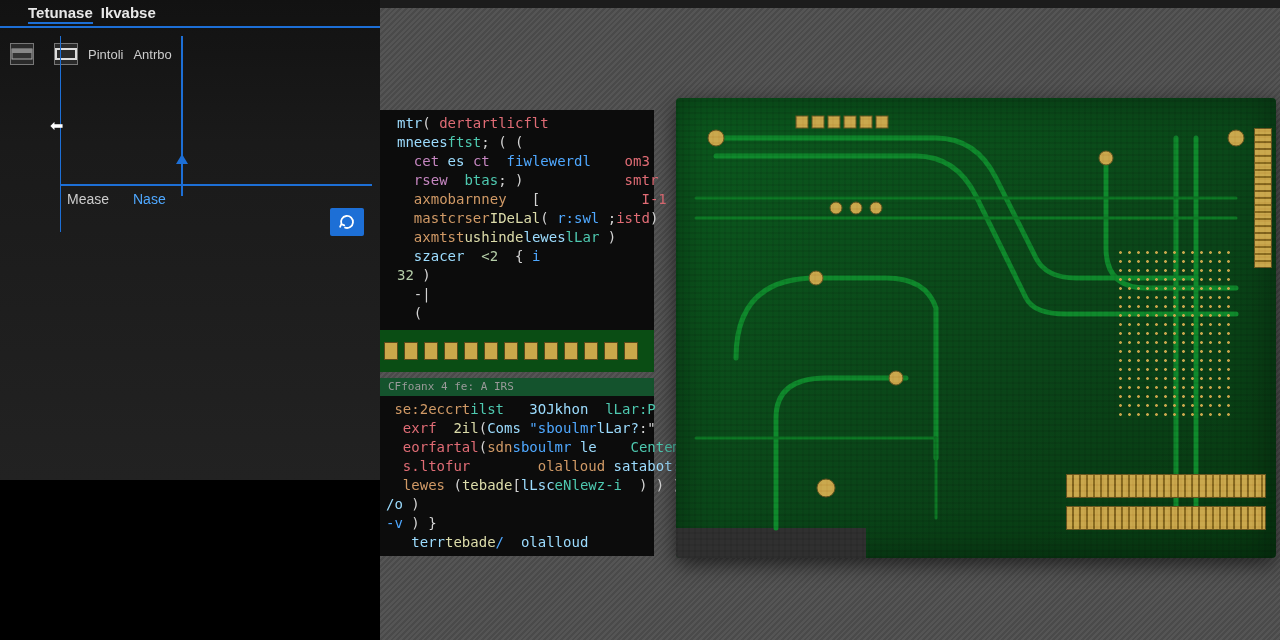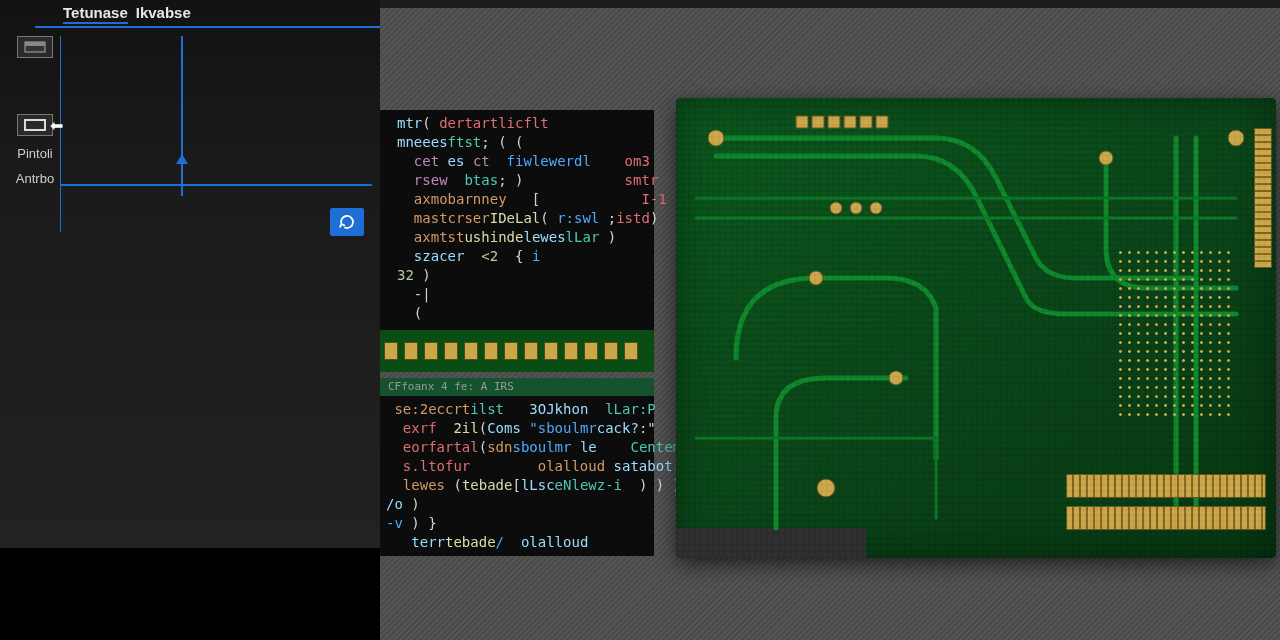--- a/index.html
+++ b/index.html
@@ -10,35 +10,34 @@
   .bg {
     position:absolute; left:380px; top:0; right:0; bottom:0;
     background:
       repeating-linear-gradient(135deg,#555 0 2px,#4a4a4a 2px 4px),
       linear-gradient(#3a3a3a,#2f2f2f);
     border-top:8px solid #1c1c1c;
   }
 
   
   .left {
-    position:absolute; left:0; top:0; width:380px; height:548px;
+    position:absolute; left:0; top:0; width:380px; height:480px;
     background:linear-gradient(#121212,#1a1a1a 30%,#222 100%);
-    padding-left:35px;
   }
   .tabs {
     display:flex; gap:8px; padding:4px 28px 2px; height:28px;
     font-size:15px; font-weight:600; color:#e8e8e8;
     border-bottom:2px solid #1d6fd6;
   }
   .tabs span { cursor:pointer; }
   .tabs span.sel { border-bottom:2px solid #1d6fd6; }
 
   .sidecol {
     position:absolute; left:10px; top:36px; width:50px;
-    display:flex; flex-direction:column; gap:10px; align-items:center;
+    display:flex; flex-direction:row; gap:10px; align-items:center;
   }
   .toolbtn {
     width:36px; height:22px; border:1px solid #777; background:#2a2a2a;
     display:flex; align-items:center; justify-content:center;
   }
   .toolbtn svg { display:block; }
   .sidelbl { font-size:13px; color:#ccc; text-align:center; width:50px; }
 
   .tracks {
     position:absolute; left:60px; top:36px; right:8px; height:196px;
@@ -154,20 +153,25 @@
           </svg>
       </div>
       <div class="sidelbl">Pintoli</div>
       <div class="sidelbl">Antrbo</div>
     </div>
 
     <div class="tracks">
       <div class="playhead"></div>
       <div class="hline"></div>
       <div class="trackrow" style="top:118px;position:absolute;left:0;right:0">
+      </div>
+      <div class="trackrow" style="position:absolute;top:148px;left:0;right:0">
+        <span class="lbl">Mease</span>
+        <span class="lbl" style="left:-52px"></span>
+        <span class="lbl2" style="color:#4fa8ff">Nase</span>
       </div>
       <div class="bluechip">
         <svg width="18" height="18" viewBox="0 0 24 24">
             <path d="M4 12a8 8 0 1 1 3 6.2M4 12l-3 3M4 12l3 3" stroke="#fff" stroke-width="2.4" fill="none" stroke-linecap="round"></path>
           </svg>
       </div>
     </div>
 
     <span class="backarrow">⬅</span>
 
@@ -197,21 +201,21 @@
           <i></i>
           <i></i>
           <i></i>
           <i></i>
           <i></i>
           <i></i>
         </div>
     </div>
     <div class="hdr2">CFfoanx  4 fe:  A IRS</div>
     <pre class="code code2" id="code2"><span class="tk-pn"> </span><span class="tk-or">se:2eccrt</span><span class="tk-ty">ilst   </span><span class="tk-id">3OJkhon  </span><span class="tk-ty">lLar:P</span>
-<span class="tk-pn">  </span><span class="tk-rd">exrf  </span><span class="tk-fn">2il</span><span class="tk-pn">(</span><span class="tk-id">Coms </span><span class="tk-bl">"sboulmr</span><span class="tk-id">cack?</span><span class="tk-pn">:" </span>
+<span class="tk-pn">  </span><span class="tk-rd">exrf  </span><span class="tk-fn">2il</span><span class="tk-pn">(</span><span class="tk-id">Coms </span><span class="tk-bl">"sboulmr</span><span class="tk-id">lLar?</span><span class="tk-pn">:" </span>
 <span class="tk-pn">  </span><span class="tk-rd">eorfartal</span><span class="tk-pn">(</span><span class="tk-or">sdn</span><span class="tk-bl">sboulmr </span><span class="tk-id">le    </span><span class="tk-ty">Centem</span>
 <span class="tk-pn">  </span><span class="tk-rd">s.ltofur        </span><span class="tk-or">olalloud </span><span class="tk-id">satabot:</span>
 <span class="tk-pn">  </span><span class="tk-or">lewes </span><span class="tk-pn">(</span><span class="tk-fn">tebade</span><span class="tk-pn">[</span><span class="tk-id">lLsc</span><span class="tk-ty">eNlewz-i  </span><span class="tk-pn">) ) )</span>
 <span class="tk-id">/o </span><span class="tk-pn">)</span>
 <span class="tk-bl">-v </span><span class="tk-pn">) }</span>
 <span class="tk-pn">   </span><span class="tk-id">terr</span><span class="tk-fn">tebade</span><span class="tk-bl">/  </span><span class="tk-id">olalloud</span></pre>
   </div>
 
   <div class="pcb">
     <div class="notch n1"></div>

